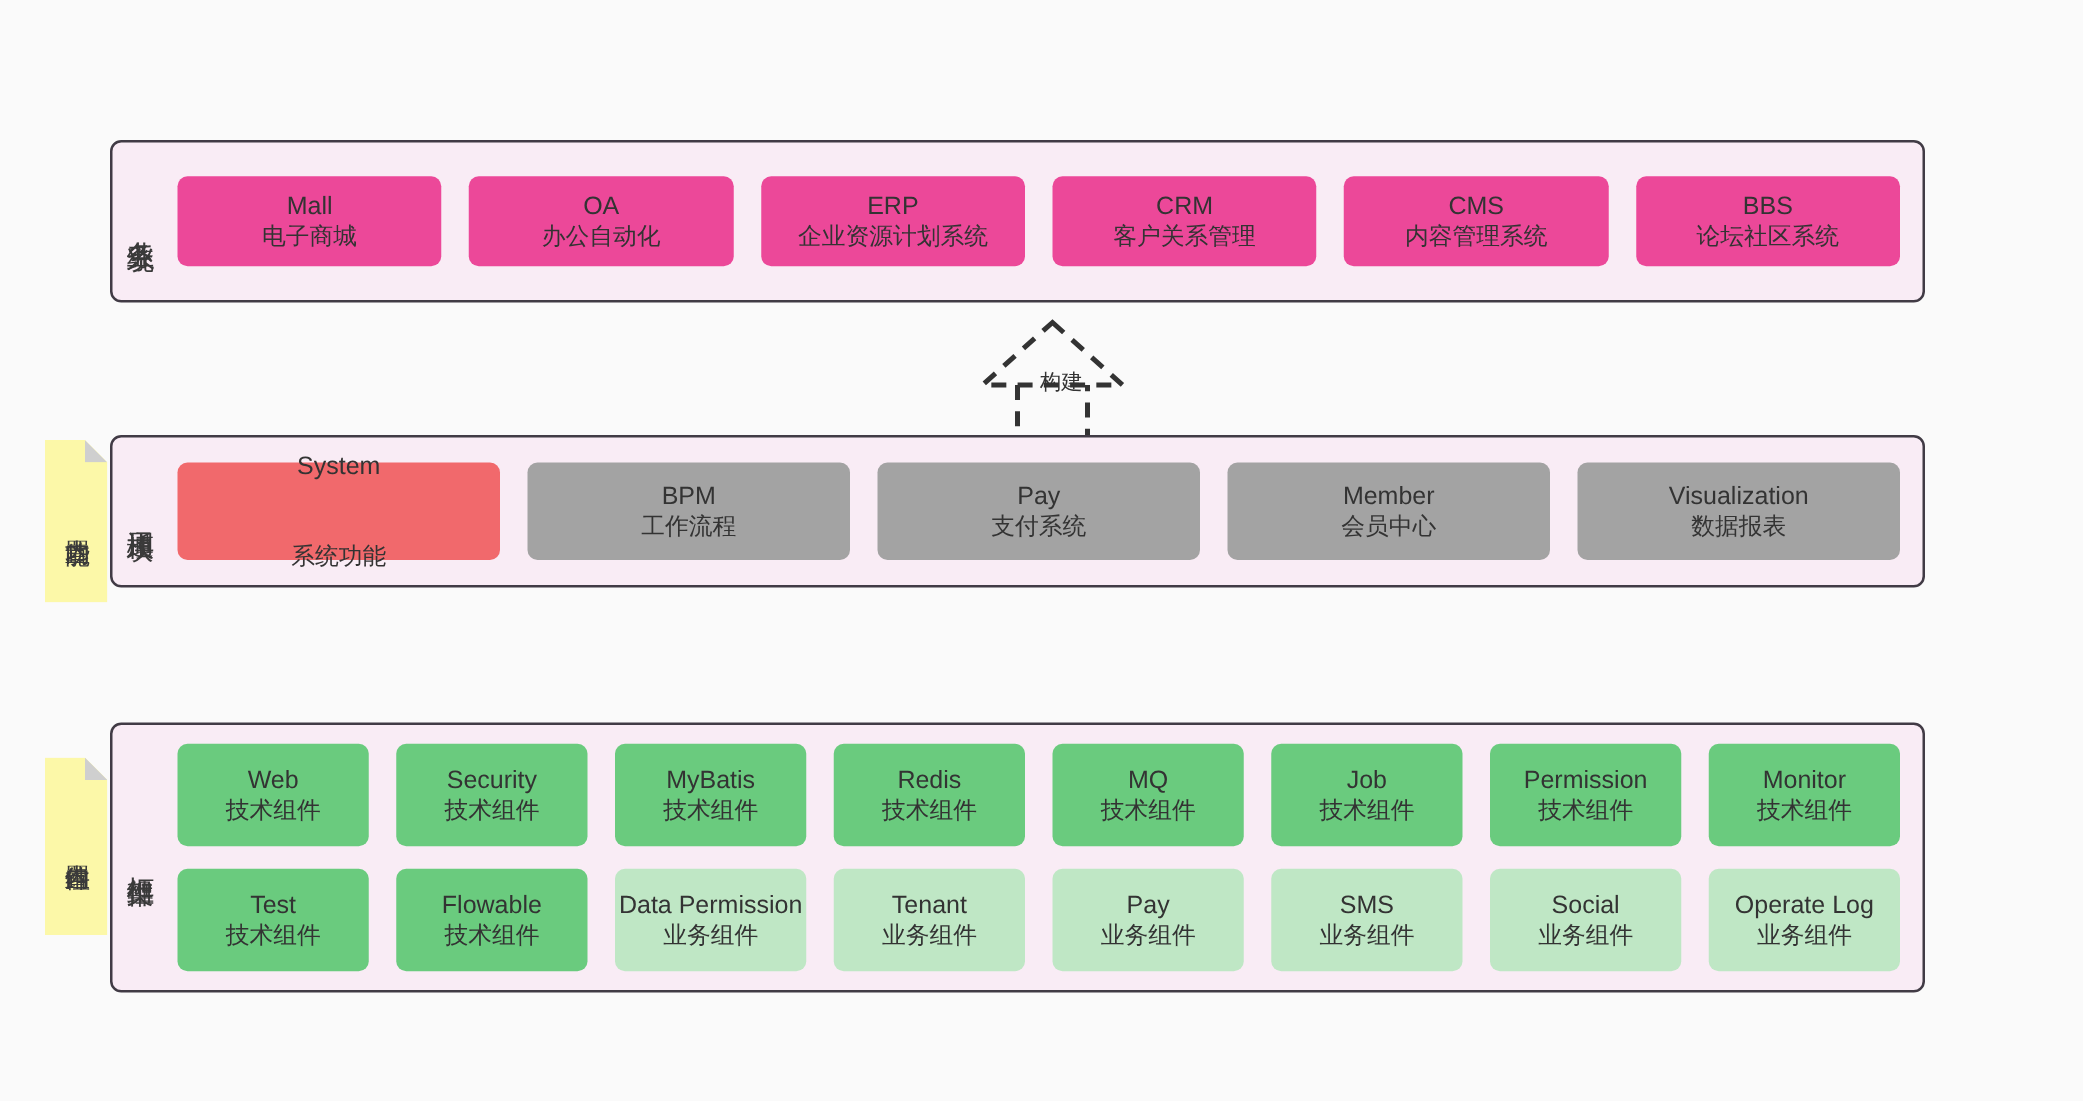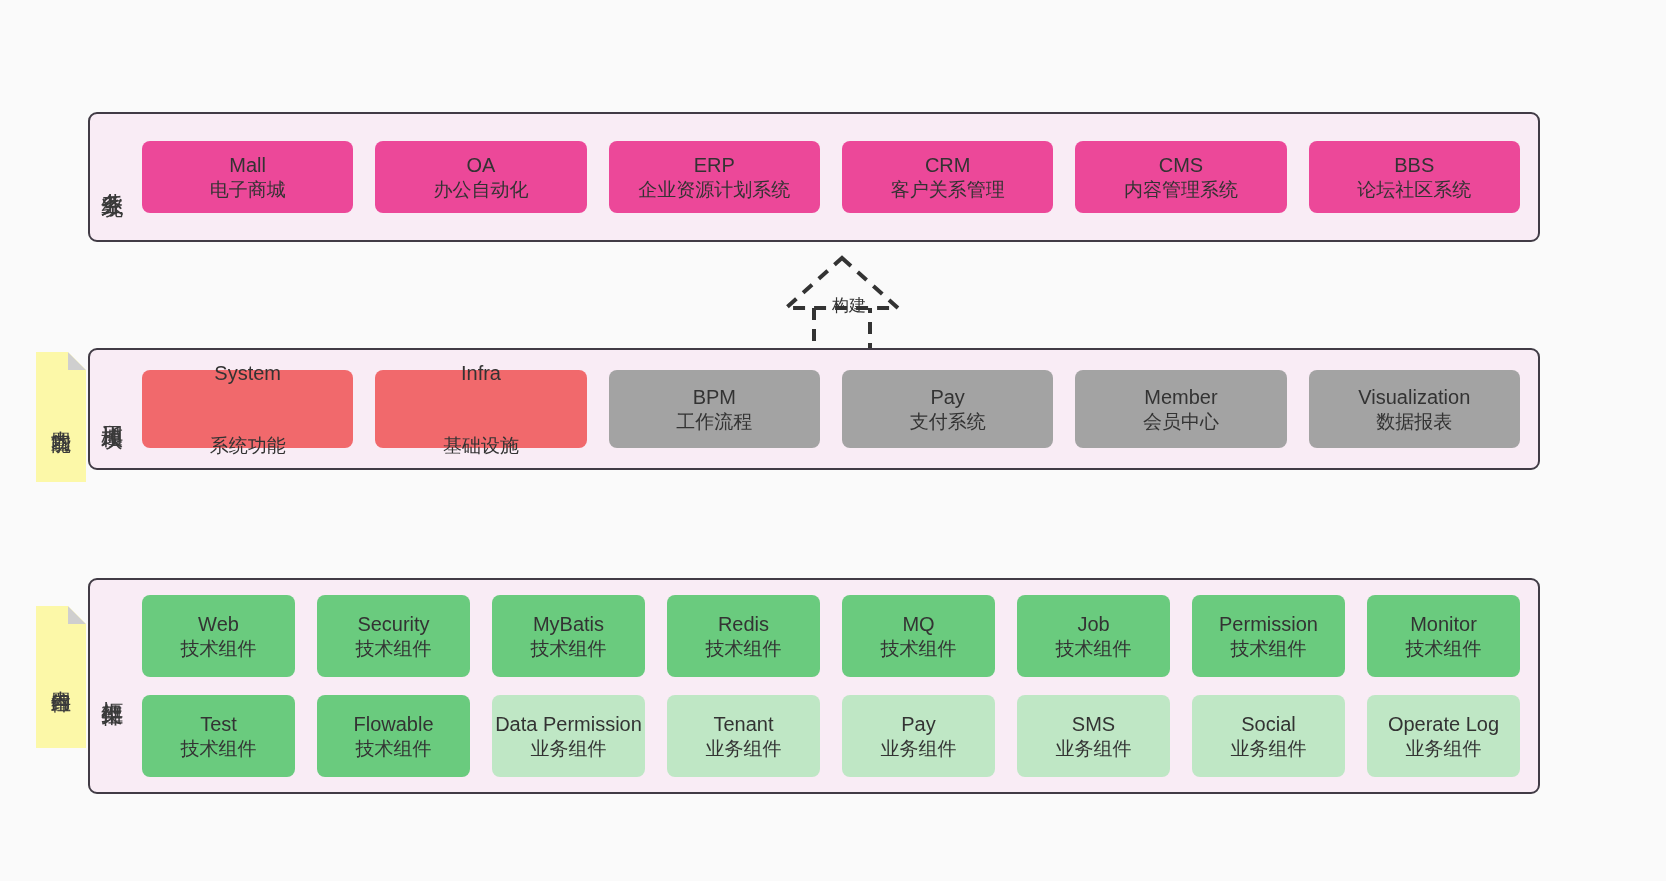--- a/index.html
+++ b/index.html
@@ -189,24 +189,20 @@
   </div>
 
   <div class="layer" id="layer-common">
     <div class="layer-title">通用模块</div>
     <div class="layer-body">
       <div class="row">
         <div class="box red">
           <span class="en">System</span>
           <span class="cn">系统功能</span>
         </div>
-        <div class="box red">
-          <span class="en">Infra</span>
-          <span class="cn">基础设施</span>
-        </div>
         <div class="box pink">
           <span class="en">BPM</span>
           <span class="cn">工作流程</span>
         </div>
         <div class="box pink">
           <span class="en">Pay</span>
           <span class="cn">支付系统</span>
         </div>
         <div class="box pink">
           <span class="en">Member</span>

